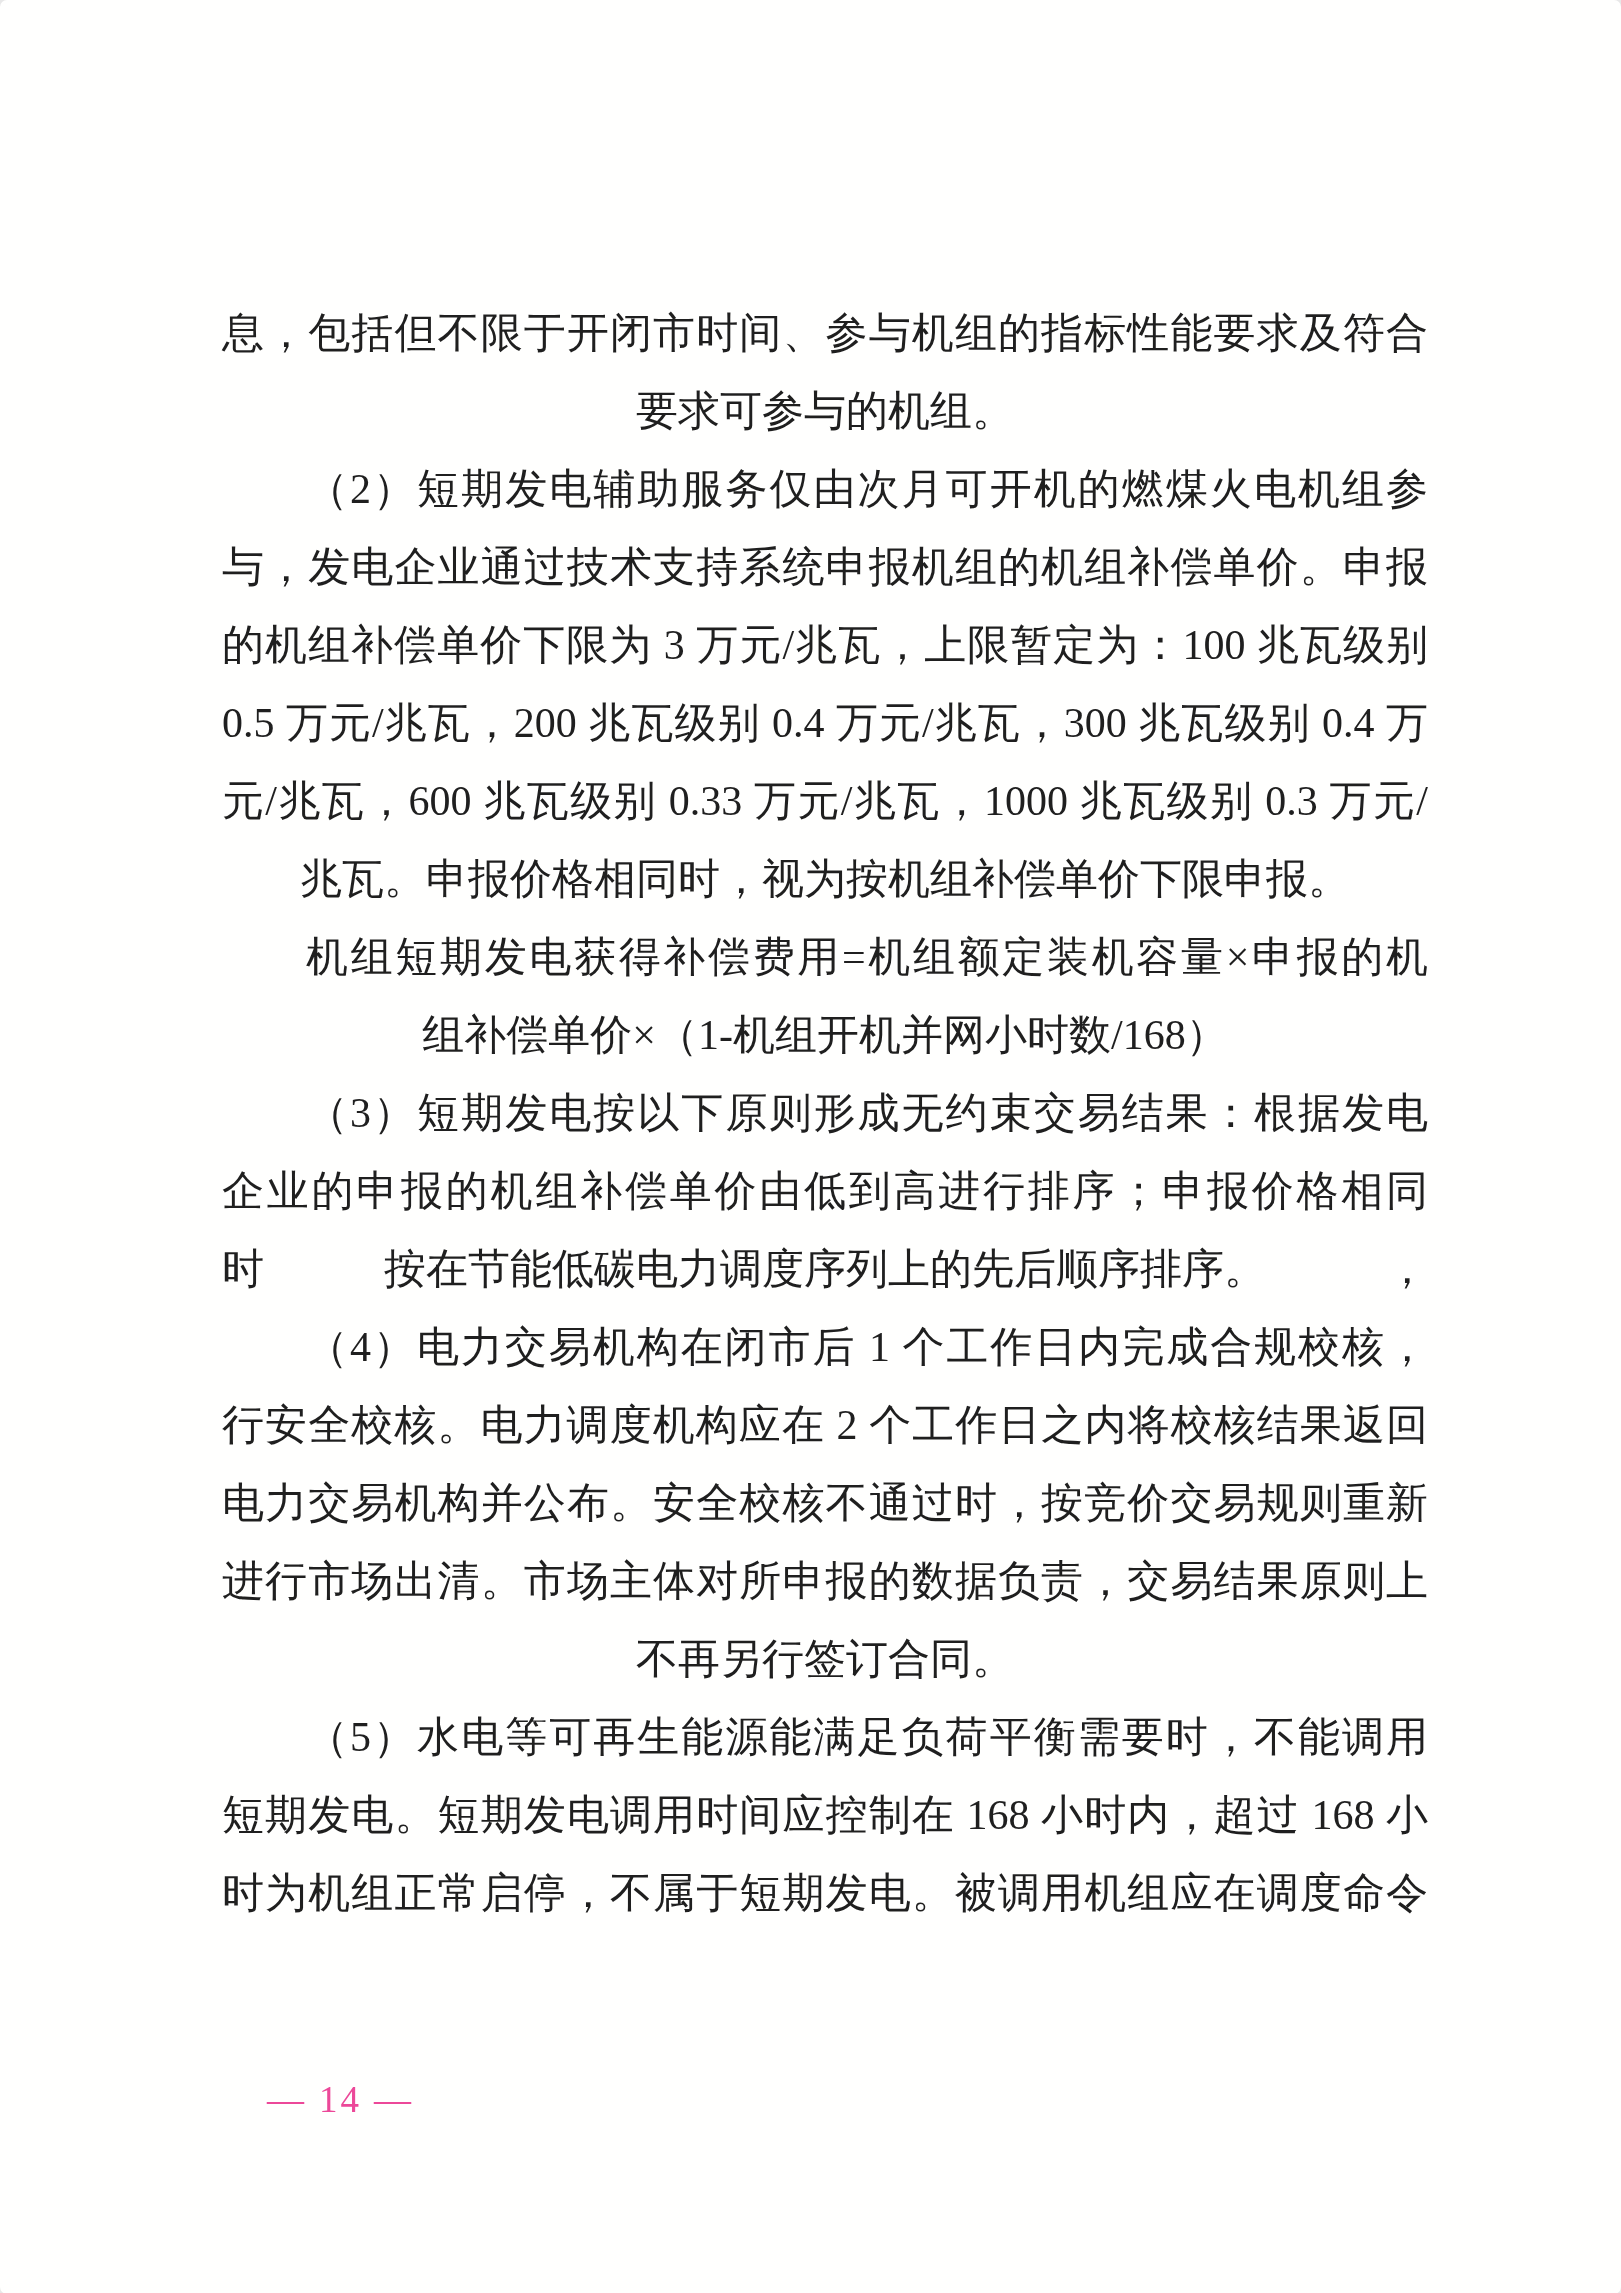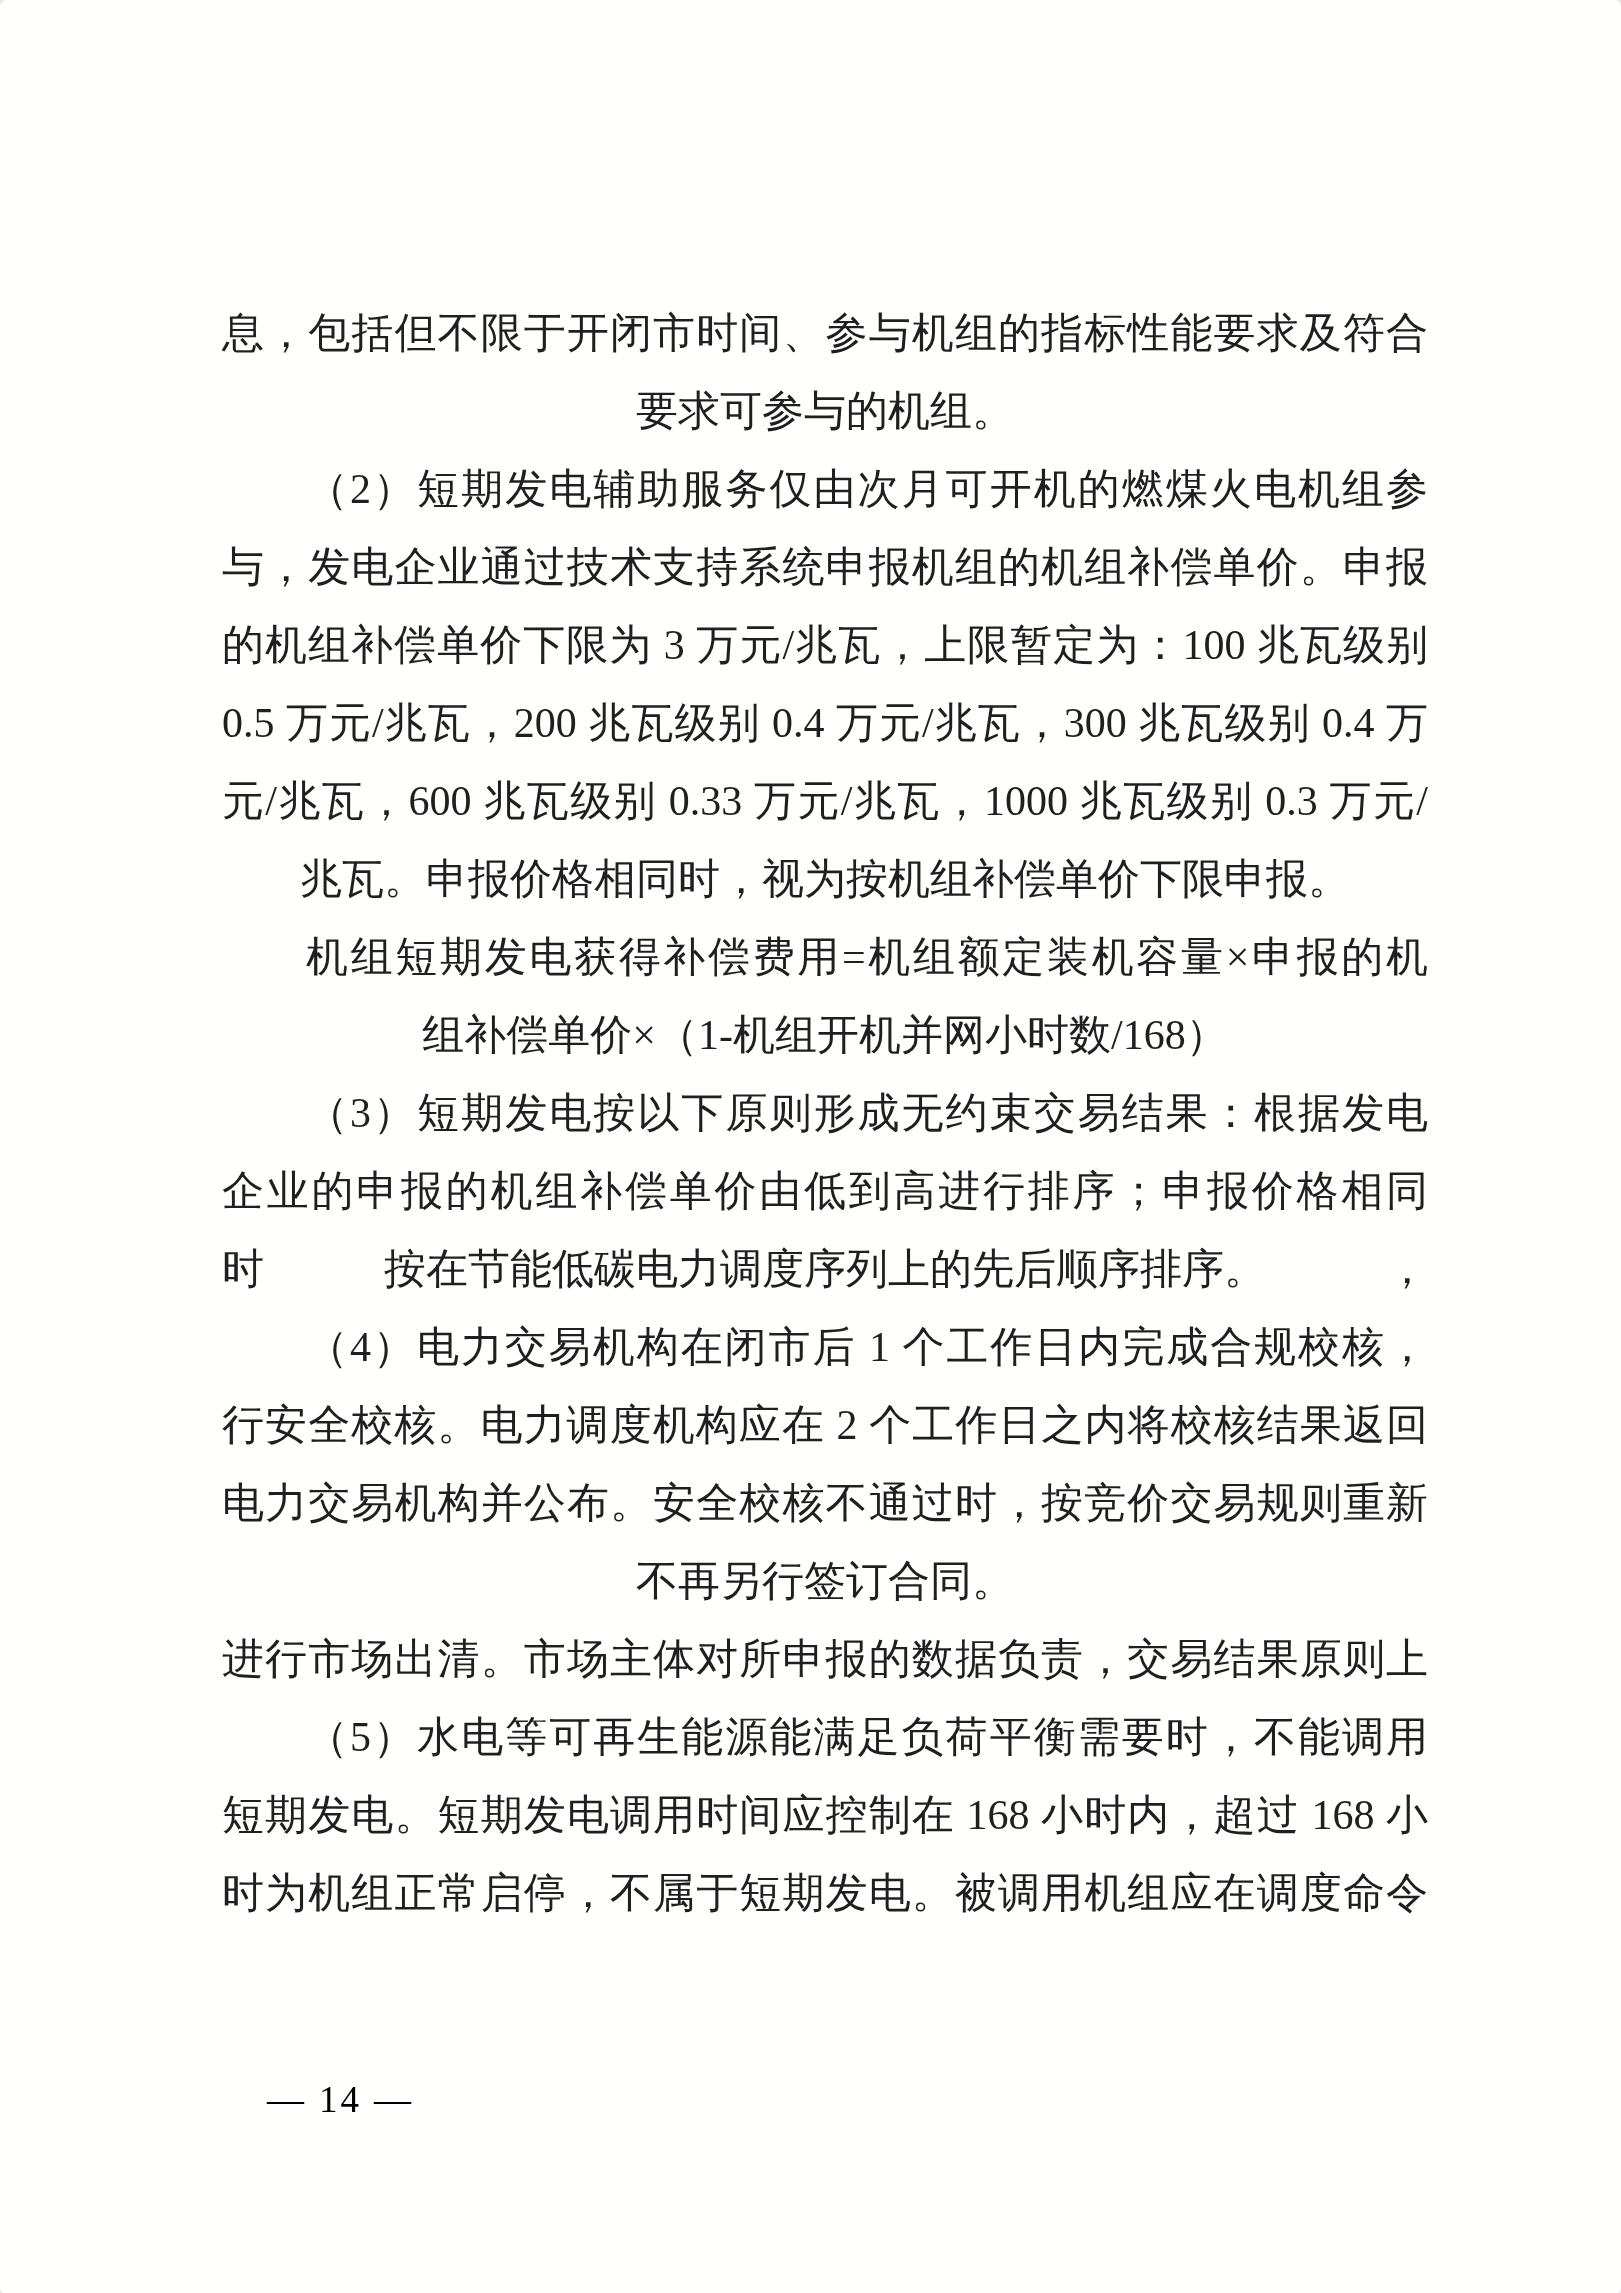--- a/index.html
+++ b/index.html
@@ -34,21 +34,21 @@
     text-justify:inter-character;
   }
   .line.ind { text-indent:84px; }
   .footer {
     position:absolute;
     left:267px;
     top:2070px;
     font-size:37px;
     line-height:59px;
     letter-spacing:2.9px;
-    color:#000000;
+    color:#ec4899;
   }
 </style>
 </head>
 <body>
 
 <div class="page">
   <div class="content">
     <div class="line jst">息，包括但不限于开闭市时间、参与机组的指标性能要求及符合</div>
     <div class="line">要求可参与的机组。</div>
     <div class="line jst ind">（2）短期发电辅助服务仅由次月可开机的燃煤火电机组参</div>
@@ -58,21 +58,21 @@
     <div class="line jst">元/兆瓦，600 兆瓦级别 0.33 万元/兆瓦，1000 兆瓦级别 0.3 万元/</div>
     <div class="line">兆瓦。申报价格相同时，视为按机组补偿单价下限申报。</div>
     <div class="line jst ind">机组短期发电获得补偿费用=机组额定装机容量×申报的机</div>
     <div class="line">组补偿单价×（1-机组开机并网小时数/168）</div>
     <div class="line jst ind">（3）短期发电按以下原则形成无约束交易结果：根据发电</div>
     <div class="line jst">企业的申报的机组补偿单价由低到高进行排序；申报价格相同时，</div>
     <div class="line">按在节能低碳电力调度序列上的先后顺序排序。</div>
     <div class="line jst ind">（4）电力交易机构在闭市后 1 个工作日内完成合规校核，</div>
     <div class="line jst">行安全校核。电力调度机构应在 2 个工作日之内将校核结果返回</div>
     <div class="line jst">电力交易机构并公布。安全校核不通过时，按竞价交易规则重新</div>
+    <div class="line jst">进行市场出清。市场主体对所申报的数据负责，交易结果原则上</div>
     <div class="line">不再另行签订合同。</div>
-    <div class="line jst">进行市场出清。市场主体对所申报的数据负责，交易结果原则上</div>
     <div class="line jst ind">（5）水电等可再生能源能满足负荷平衡需要时，不能调用</div>
     <div class="line jst">短期发电。短期发电调用时间应控制在 168 小时内，超过 168 小</div>
     <div class="line jst">时为机组正常启停，不属于短期发电。被调用机组应在调度命令</div>
   </div>
   <div class="footer">— 14 —</div>
 </div>
 
 
 </body></html>

